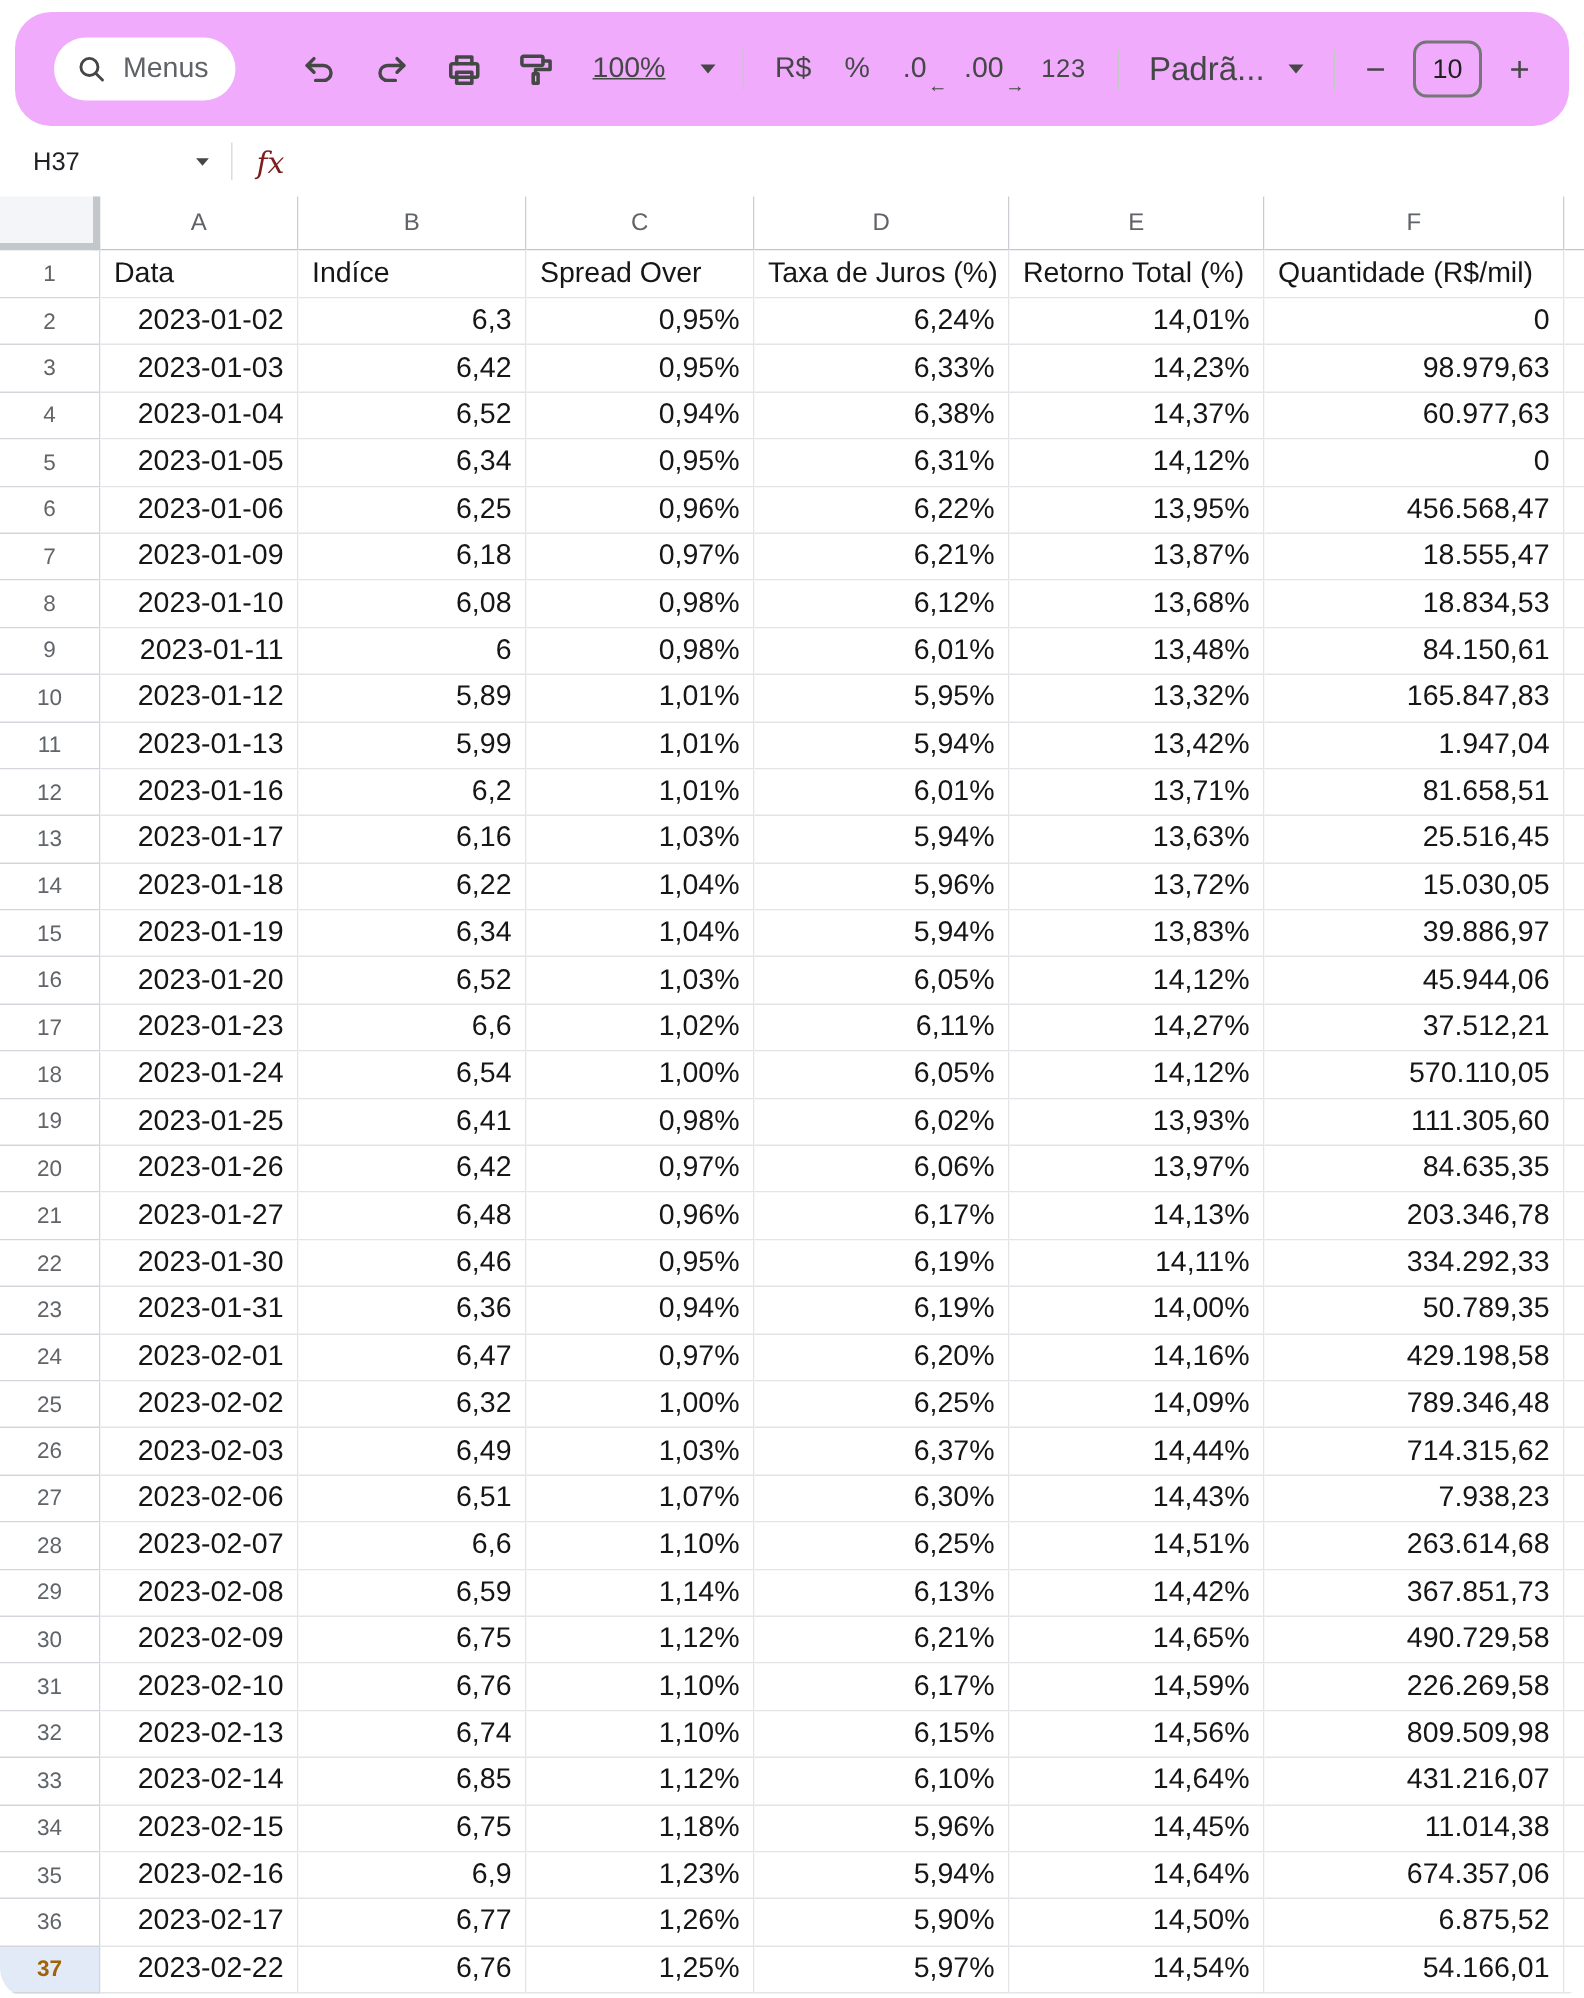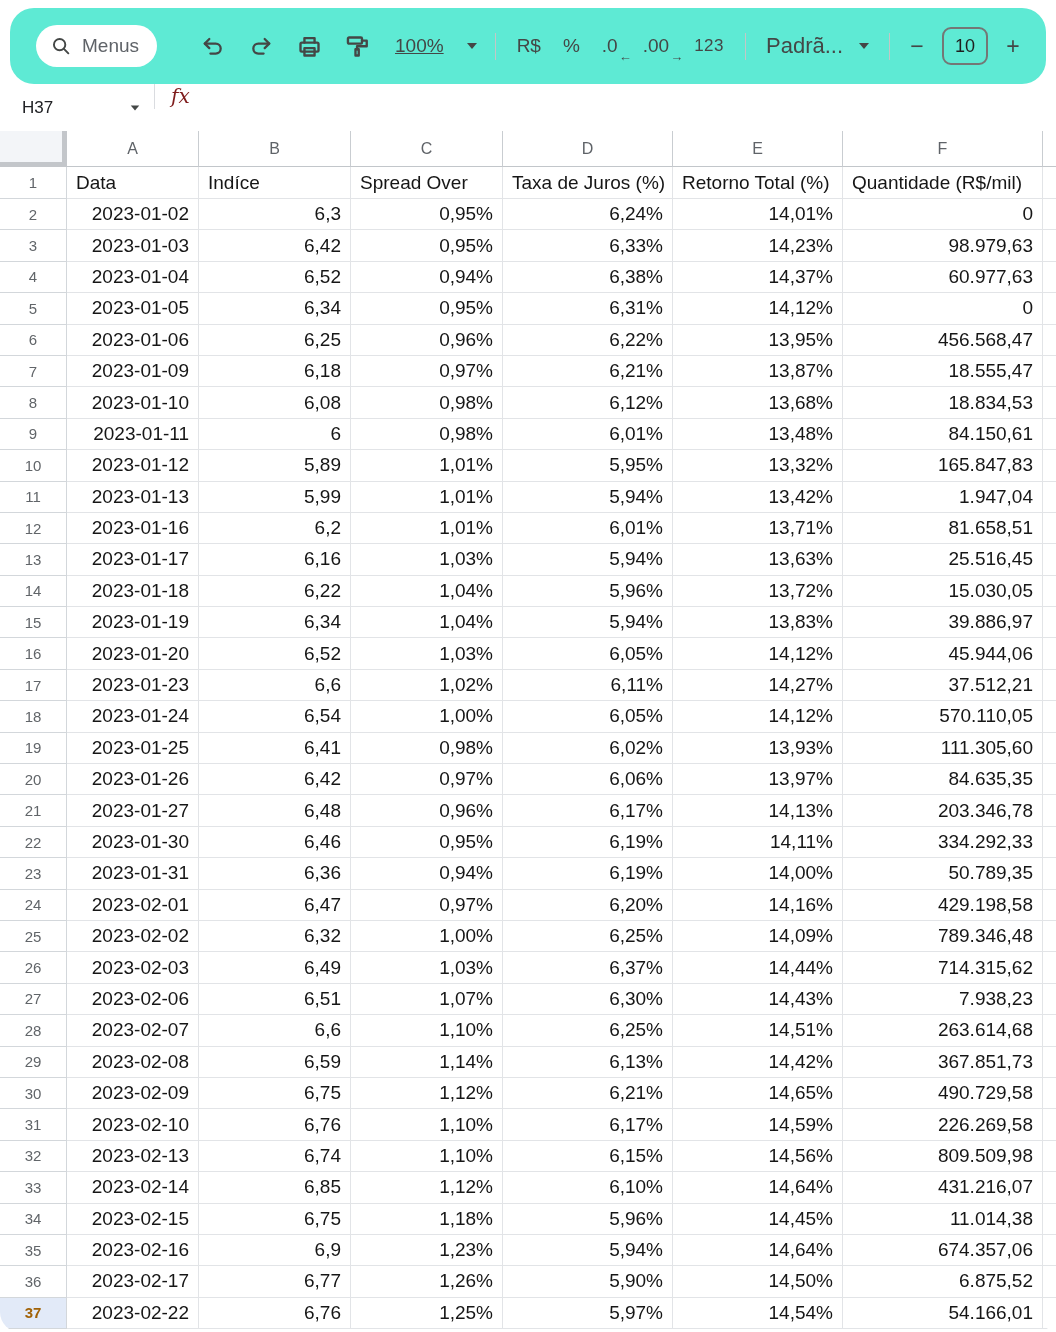--- a/index.html
+++ b/index.html
@@ -5,21 +5,21 @@
   html,body{margin:0;padding:0;background:#fff;}
   .screen{
     position:relative;width:1056px;height:1332px;overflow:hidden;
     background:#fff;border-radius:14px 14px 20px 20px;
     font-family:"Liberation Sans","DejaVu Sans",sans-serif;
     -webkit-font-smoothing:antialiased;
   }
   
   .toolbar{
     position:absolute;left:10px;top:8px;width:1036px;height:76px;
-    background:#5eead4;border-radius:24px;
+    background:#f0abfc;border-radius:24px;
     display:flex;align-items:center;box-sizing:border-box;padding:0 18px 0 26px;
   }
   .search-pill{
     height:42px;background:#fff;border-radius:21px;
     display:flex;align-items:center;padding:0 18px 0 14px;gap:10px;
   }
   .search-pill .label{font-size:19px;color:#5f6368;}
   .tb-icon{width:40px;height:40px;display:flex;align-items:center;justify-content:center;border-radius:50%;flex:0 0 auto;}
   .tb-icons{display:flex;align-items:center;gap:8px;margin-left:36px;}
   svg.g{stroke:#444746;fill:none;stroke-width:2.1;stroke-linecap:round;stroke-linejoin:round;}
@@ -28,21 +28,21 @@
   .divider{width:1px;height:27px;background:#c4c7c5;margin:0 10px;flex:0 0 auto;}
   .fmt-btn{height:40px;display:flex;align-items:center;justify-content:center;padding:0 11px;color:#444746;font-size:19px;border-radius:8px;flex:0 0 auto;}
   .dec{position:relative;padding-right:14px;}
   .dec .mini{position:absolute;font-size:13px;bottom:2px;right:0;color:#444746;}
   .fmt-123{font-size:17px;letter-spacing:0.5px;}
   .format-menu{display:flex;align-items:center;gap:16px;padding:0 10px;color:#444746;font-size:22px;}
   .fontsize{display:flex;align-items:center;gap:12px;margin-left:4px;}
   .fs-btn{font-size:23px;color:#444746;width:26px;text-align:center;}
   .fs-box{width:46px;height:38px;border:2px solid #747775;border-radius:9px;display:flex;align-items:center;justify-content:center;font-size:18px;color:#1f1f1f;box-sizing:border-box;}
   
-  .formula-bar{position:absolute;top:84px;left:0;width:100%;height:47px;background:#fff;display:flex;}
+  .formula-bar{position:absolute;top:84px;left:0;width:100%;height:47px;background:#fff;display:flex;align-items:center;}
   .name-box{display:flex;align-items:center;justify-content:space-between;width:118px;padding-left:22px;box-sizing:content-box;}
   .name-box .ref{font-size:17px;color:#202124;}
   .fb-divider{width:1px;height:25px;background:#dadce0;margin:0 16px 0 14px;}
   .fx{font-family:"DejaVu Serif","Liberation Serif",serif;font-style:italic;font-size:20px;color:#7f1d1d;}
   
   .grid{position:absolute;top:131px;left:0;width:1056px;bottom:0;
     --cols:67px 132px 152px 152px 170px 170px 200px 1fr;}
   .col-header-row{display:grid;grid-template-columns:var(--cols);height:36px;}
   .corner{background:#f3f5f8;border-right:5px solid #c3c6ca;border-bottom:5px solid #c3c6ca;box-sizing:border-box;}
   .col-letter{display:flex;align-items:center;justify-content:center;background:#fff;

